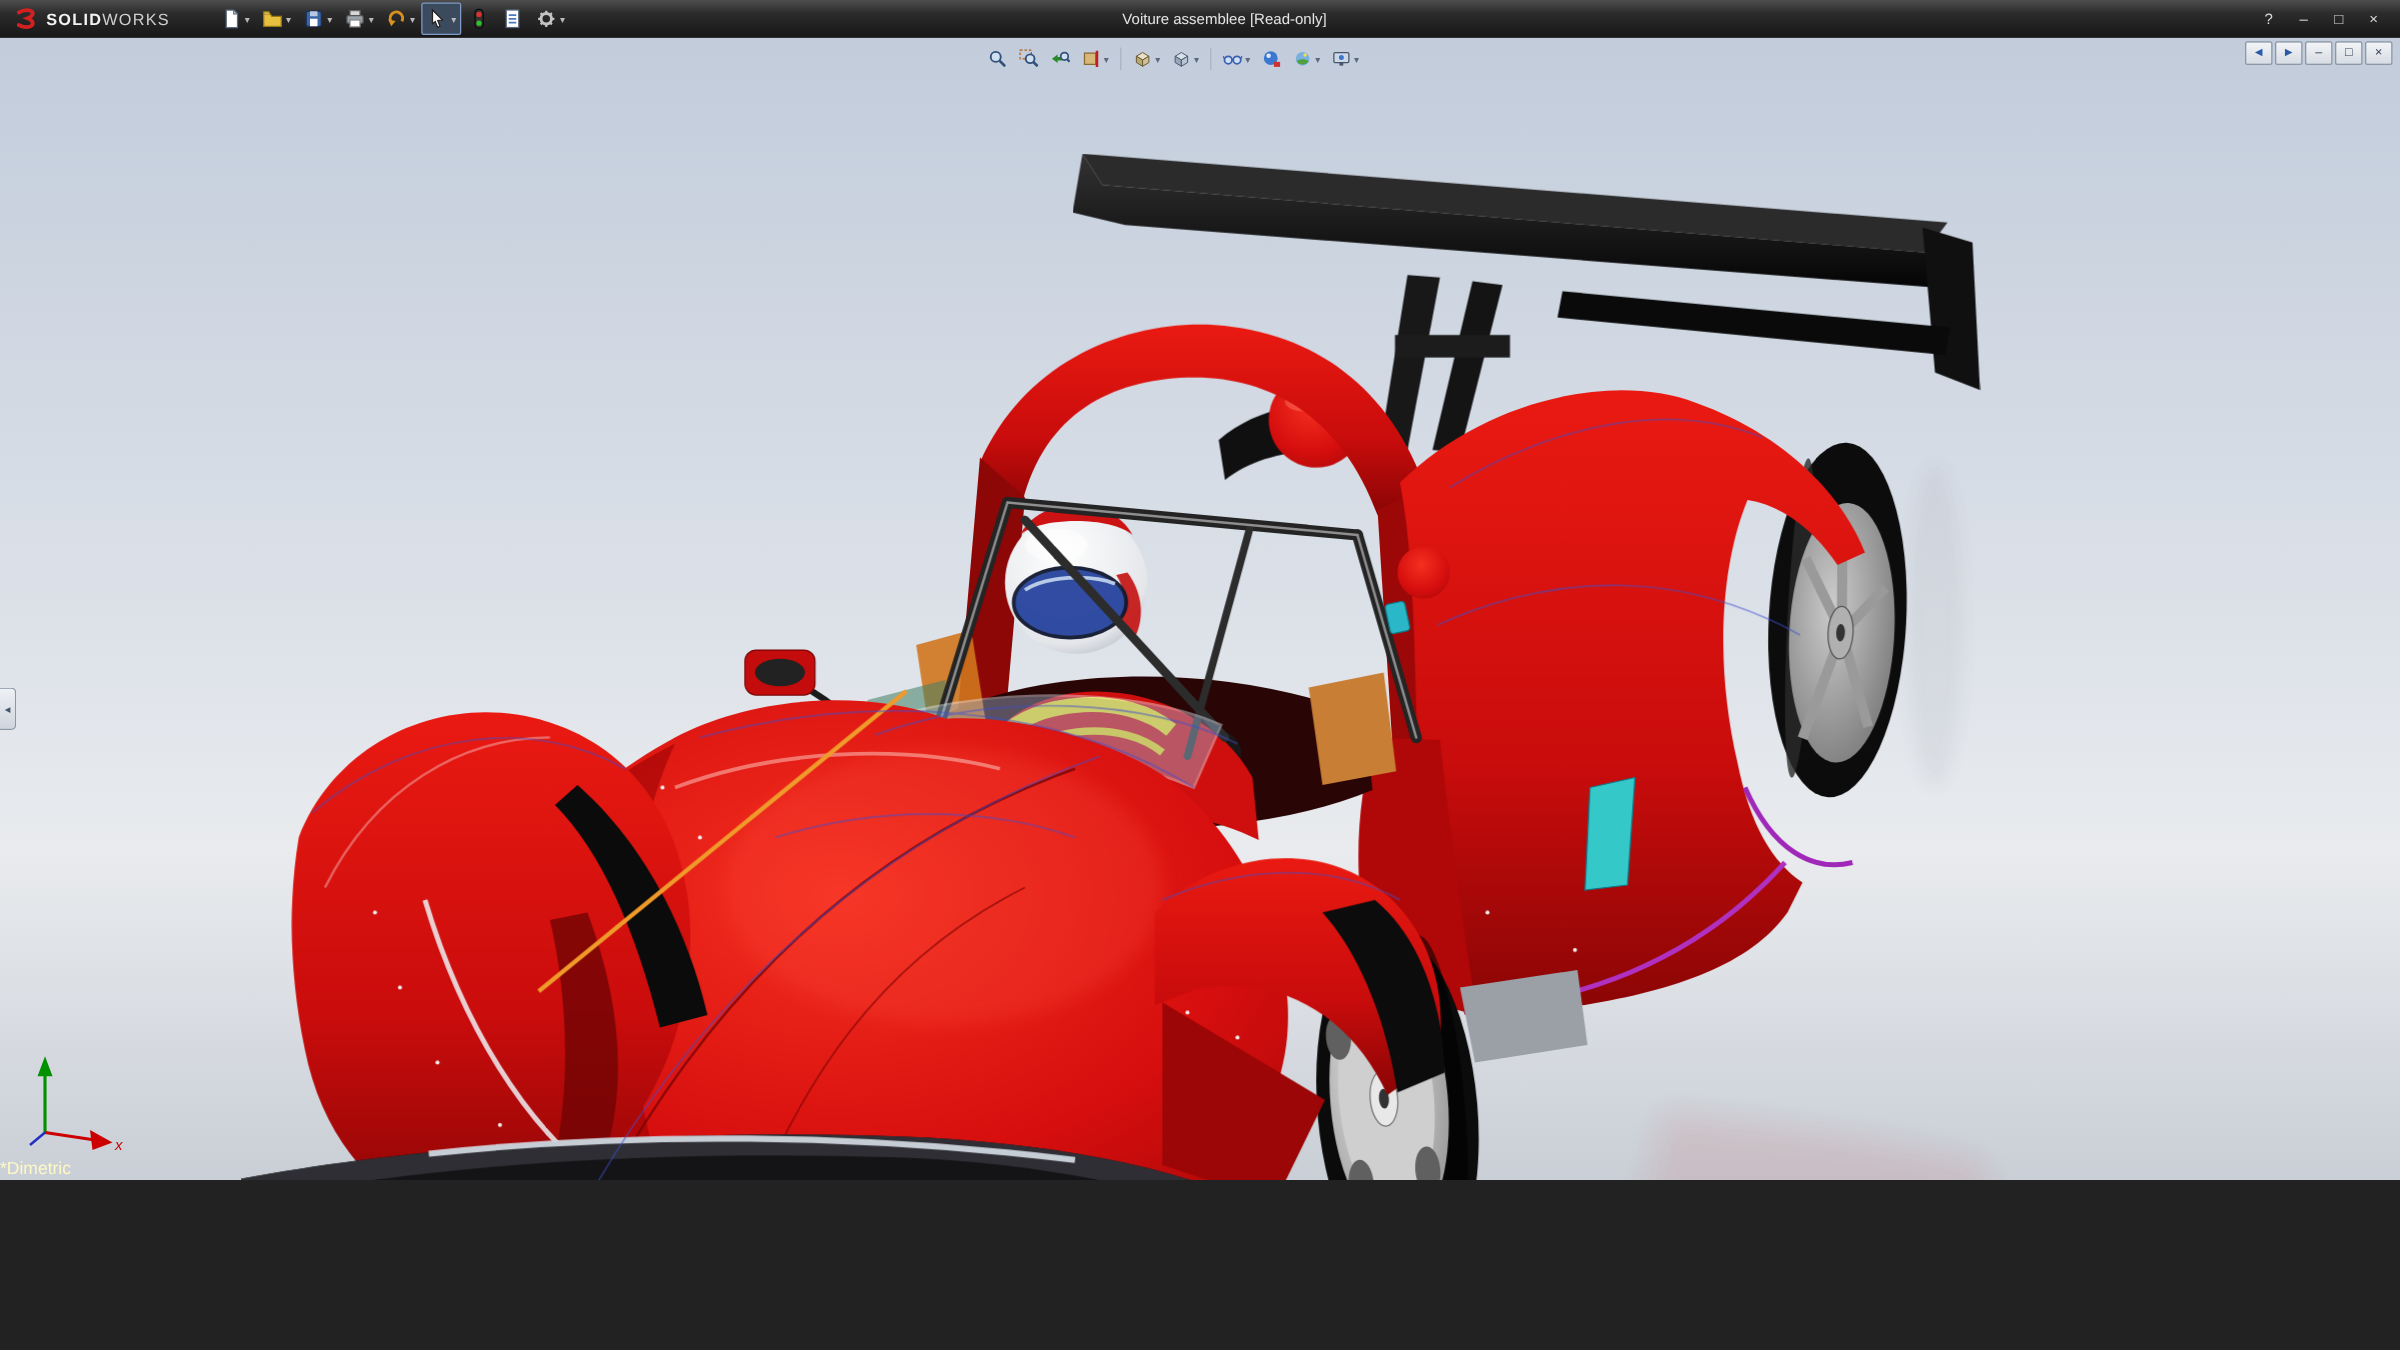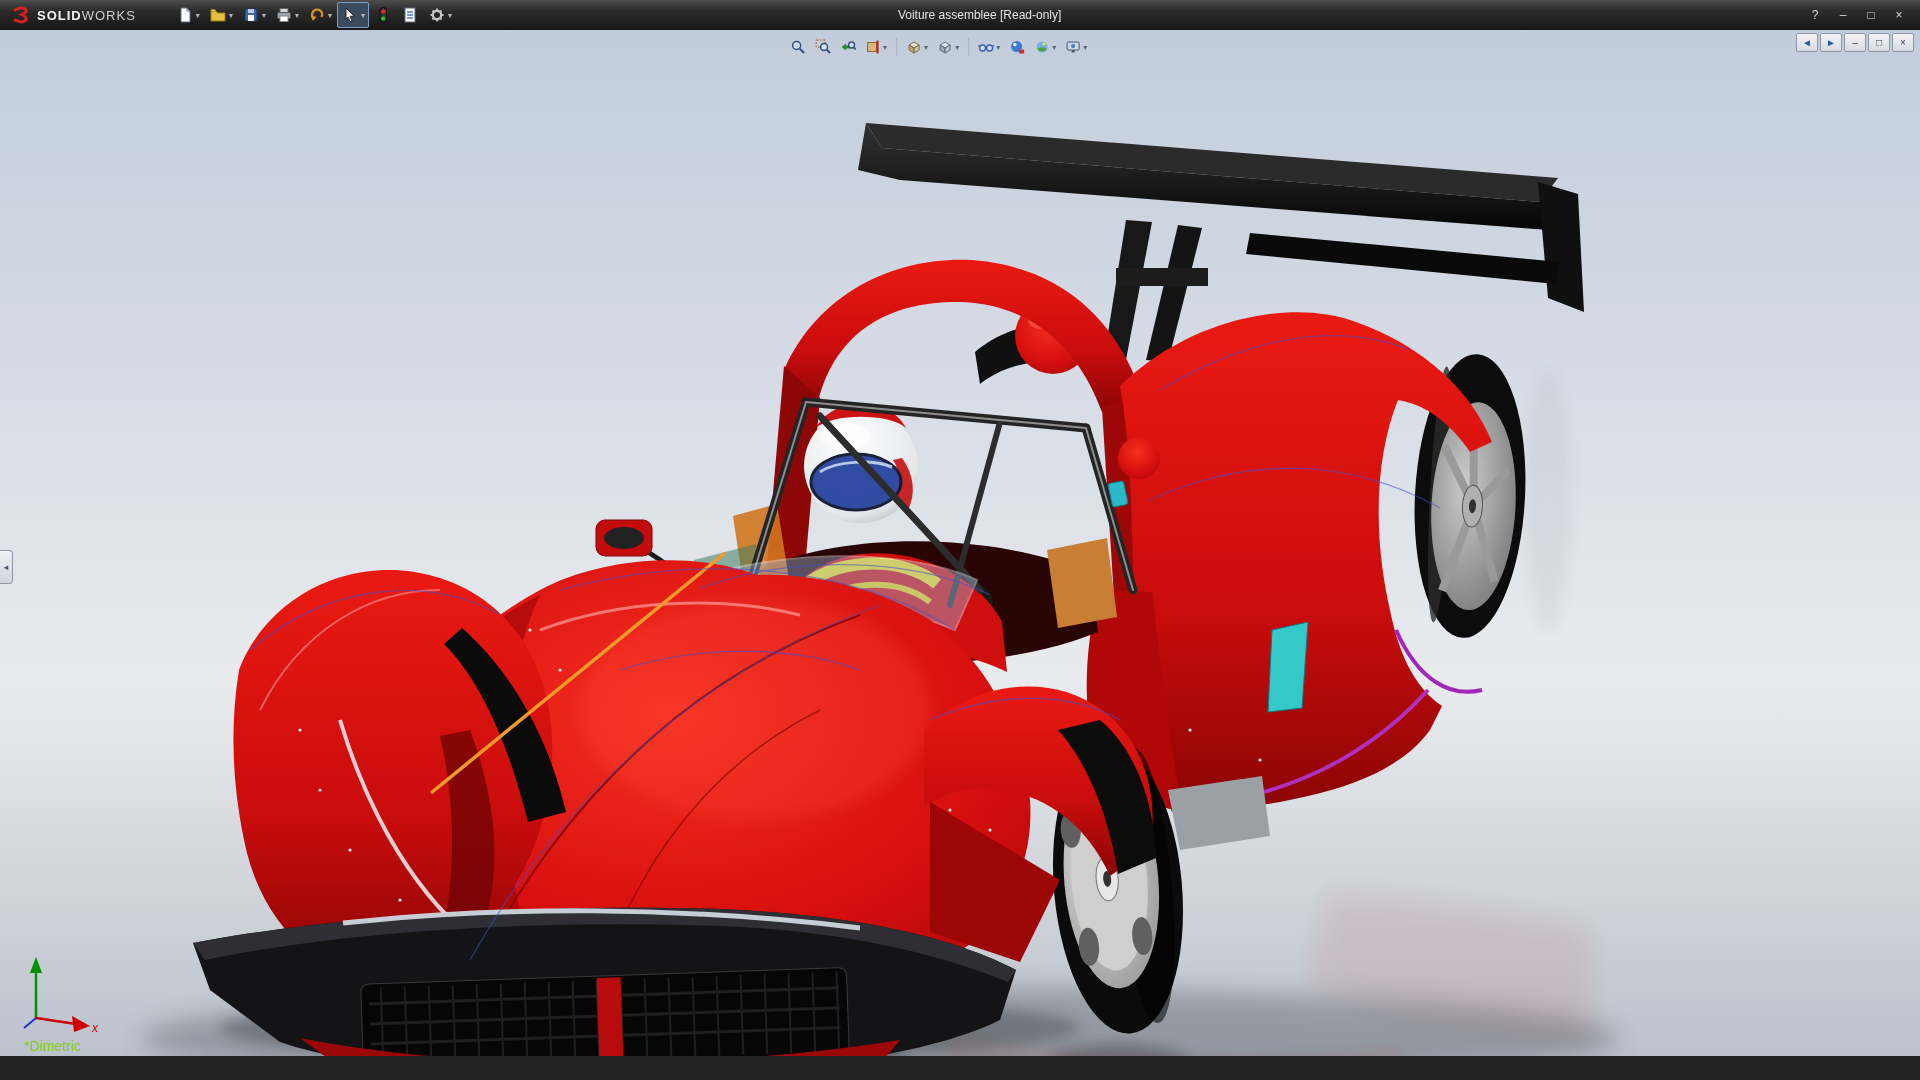--- a/index.html
+++ b/index.html
@@ -1,17 +1,17 @@
 <!DOCTYPE html>
 <html><head>
 <meta charset="utf-8">
 <style>
   html,body{margin:0;padding:0;width:1920px;height:1080px;overflow:hidden;
     font-family:"Liberation Sans",sans-serif;background:#222;}
-  .app{width:1920px;height:1056px;display:flex;flex-direction:column;}
+  .app{width:1920px;height:944px;display:flex;flex-direction:column;}
 
   
   .titlebar{height:30px;flex:0 0 30px;background:linear-gradient(180deg,#4e4e4e 0%,#2c2c2c 35%,#171717 100%);
     display:flex;align-items:center;position:relative;color:#e8e8e8;user-select:none;}
   .logo{display:flex;align-items:center;gap:5px;padding:0 10px;}
   .logo-text{font-size:13px;letter-spacing:1px;color:#f2f2f2;}
   .logo-text b{font-weight:700;}
   .logo-text span{font-weight:300;color:#cfcfcf;}
   .tb-icons{display:flex;align-items:center;gap:1px;margin-left:26px;}
   .tb-btn{height:24px;display:flex;align-items:center;padding:0 3px;border:1px solid transparent;border-radius:2px;cursor:pointer;}
@@ -40,21 +40,21 @@
     font-size:10px;color:#2f3c50;cursor:pointer;}
   .doc-btn.nav{color:#2a5ba8;}
 
   
   .fm-tab{position:absolute;left:0;top:520px;width:12px;height:32px;
     background:linear-gradient(#eef1f5,#cfd5dd);border:1px solid #8d98a6;border-left:none;
     border-radius:0 4px 4px 0;display:flex;align-items:center;justify-content:center;
     font-size:9px;color:#44526a;cursor:pointer;}
 
   
-  .view-label{position:absolute;left:24px;bottom:2px;font-size:14px;color:#84cc16;}
+  .view-label{position:absolute;left:0;bottom:2px;font-size:14px;color:#fef9c3;}
   .triad{position:absolute;left:8px;bottom:22px;}
 </style>
 </head>
 <body>
 
 <div class="app">
 
   <div class="titlebar">
     <div class="logo">
       <svg width="22" height="18" viewBox="0 0 22 18">

